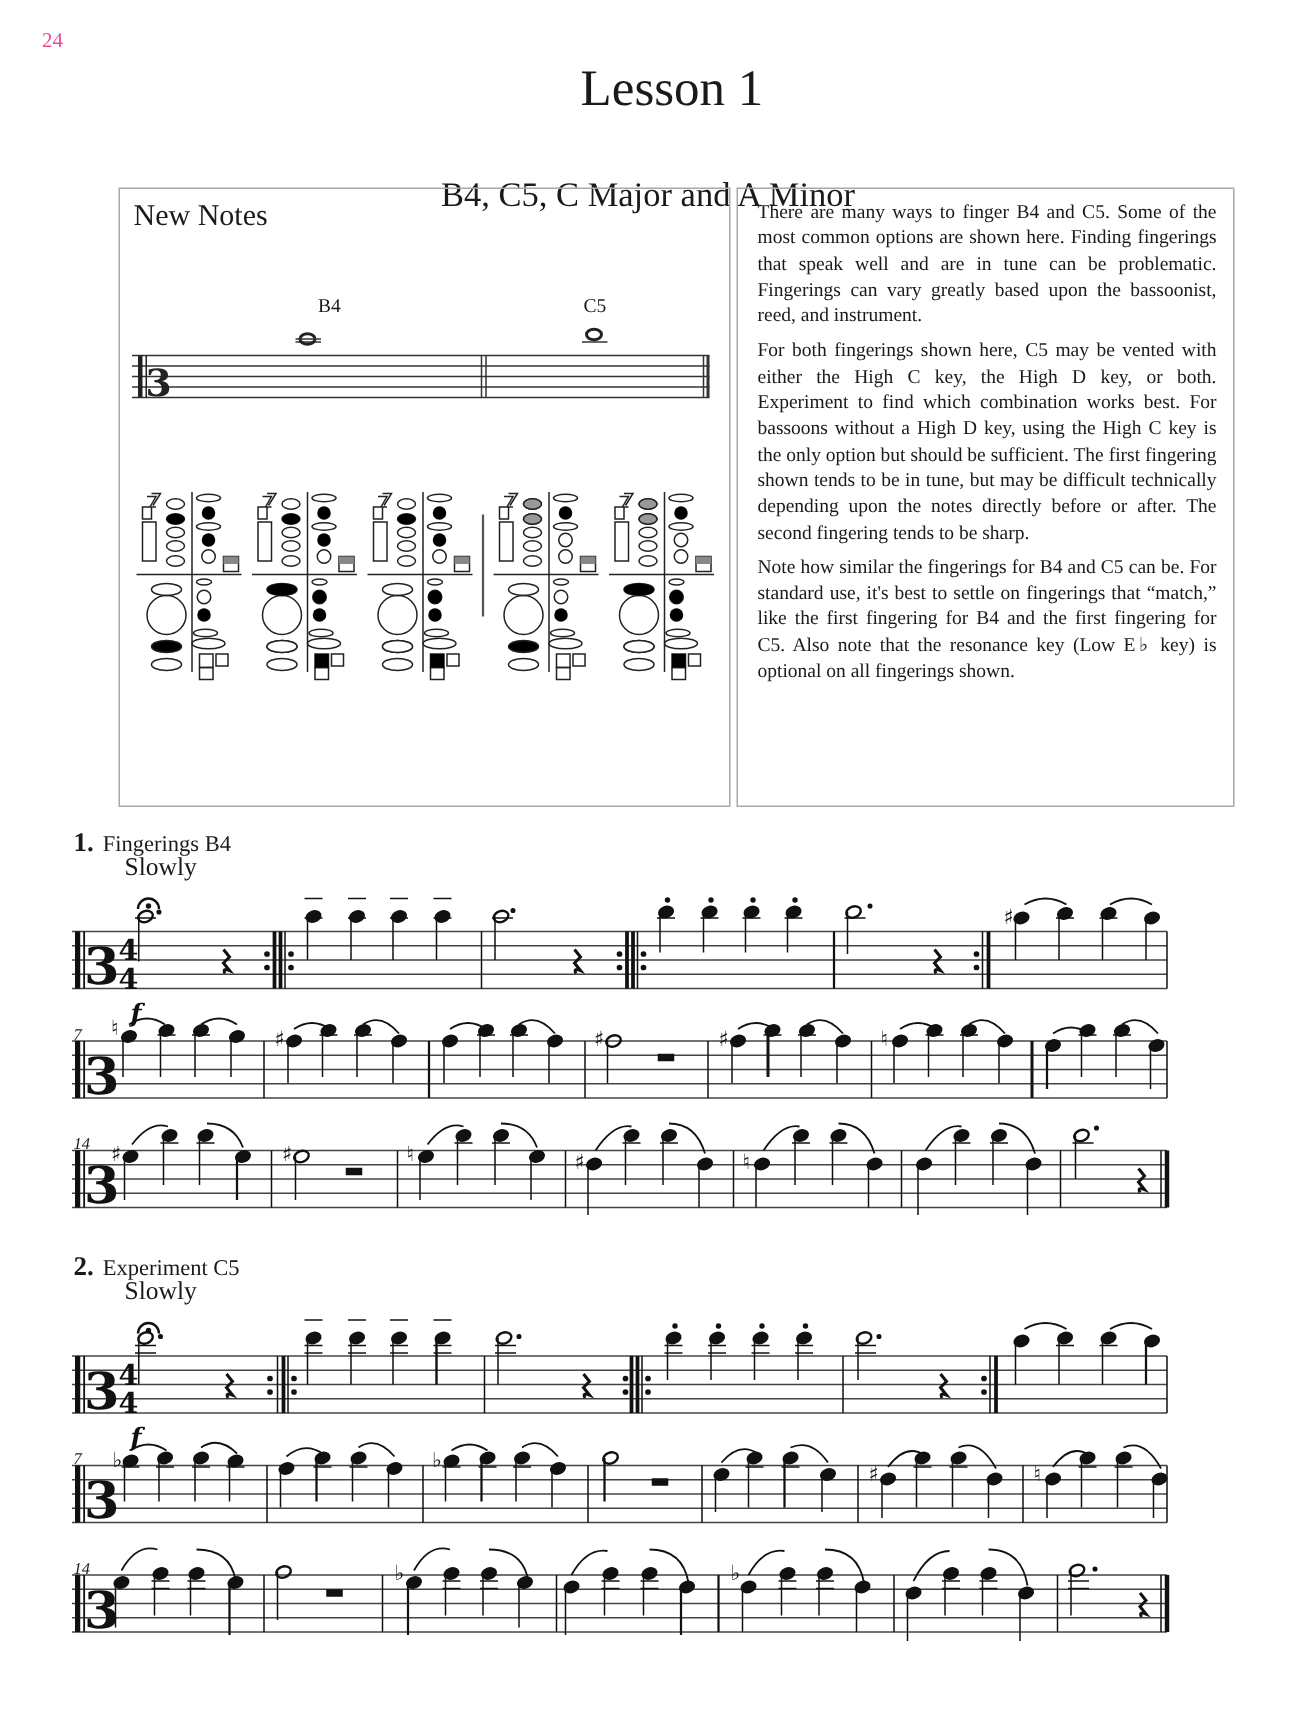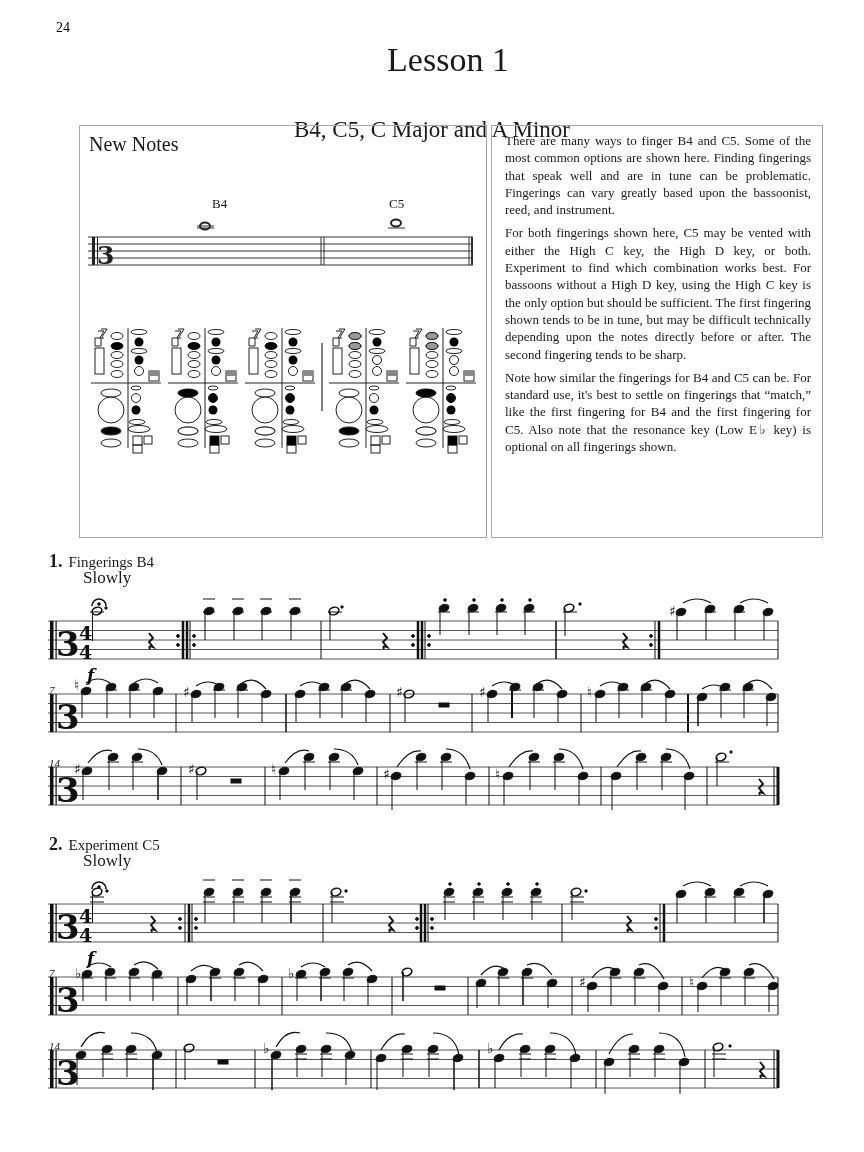--- a/index.html
+++ b/index.html
@@ -1,17 +1,17 @@
 <!DOCTYPE html>
 <html><head>
 <meta charset="utf-8">
 <style>
   html,body{margin:0;padding:0;background:#fff;}
   body{width:864px;height:1152px;position:relative;overflow:hidden;font-family:"Liberation Serif","DejaVu Serif",serif;color:#1a1a1a;}
-  .page-num{position:absolute;left:28px;top:20px;font-size:14px;color:#000000;margin-left:28px;}
+  .page-num{position:absolute;left:28px;top:20px;font-size:14px;color:#ec4899;}
   .title{position:absolute;left:0;right:0;top:40px;text-align:center;font-size:34px;line-height:40px;padding-left:32px;}
   .subtitle{position:absolute;left:0;right:0;top:80px;text-align:center;font-size:23px;line-height:28px;margin-top:36px;}
   .box{position:absolute;border:1.5px solid #a9a9a9;box-sizing:border-box;margin-left:32px;}
   .new-notes{left:47px;top:125px;width:408px;height:413px;}
   .new-notes h2{margin:0;position:absolute;left:9px;top:7px;font-size:20px;font-weight:normal;}
   .text-box{left:459px;top:125px;width:332px;height:413px;padding:6px 11px 0 13px;}
   .text-box p{margin:0 0 6px 0;font-size:13px;line-height:17.3px;text-align:justify;}
   svg{position:absolute;left:0;top:0;overflow:visible;}
   .ex-head{position:absolute;left:49px;font-size:15px;}
   .ex-head b{font-family:"Liberation Serif",serif;font-size:18px;margin-right:6px;}

